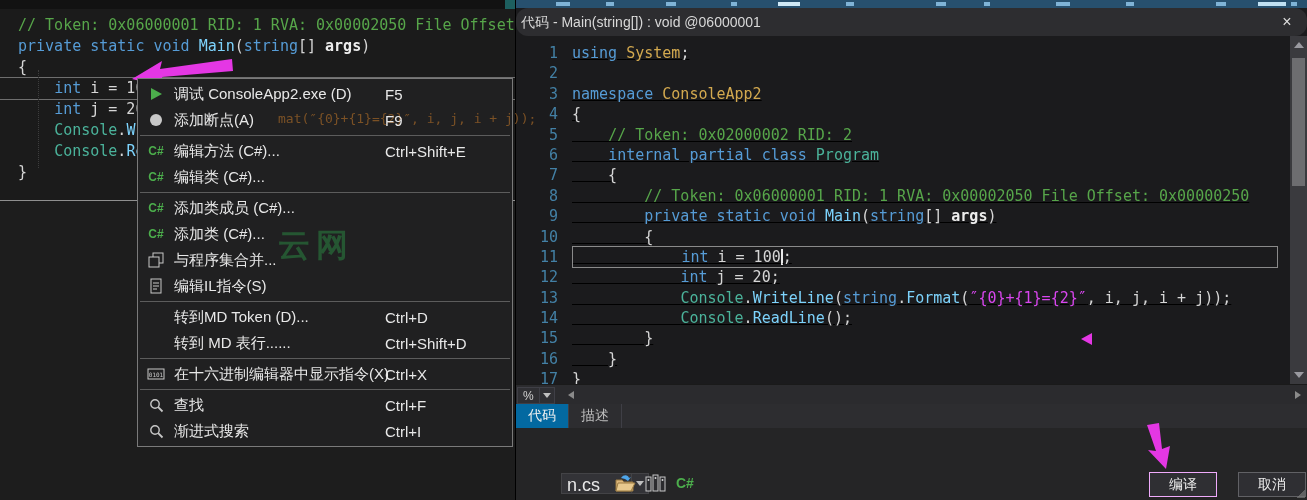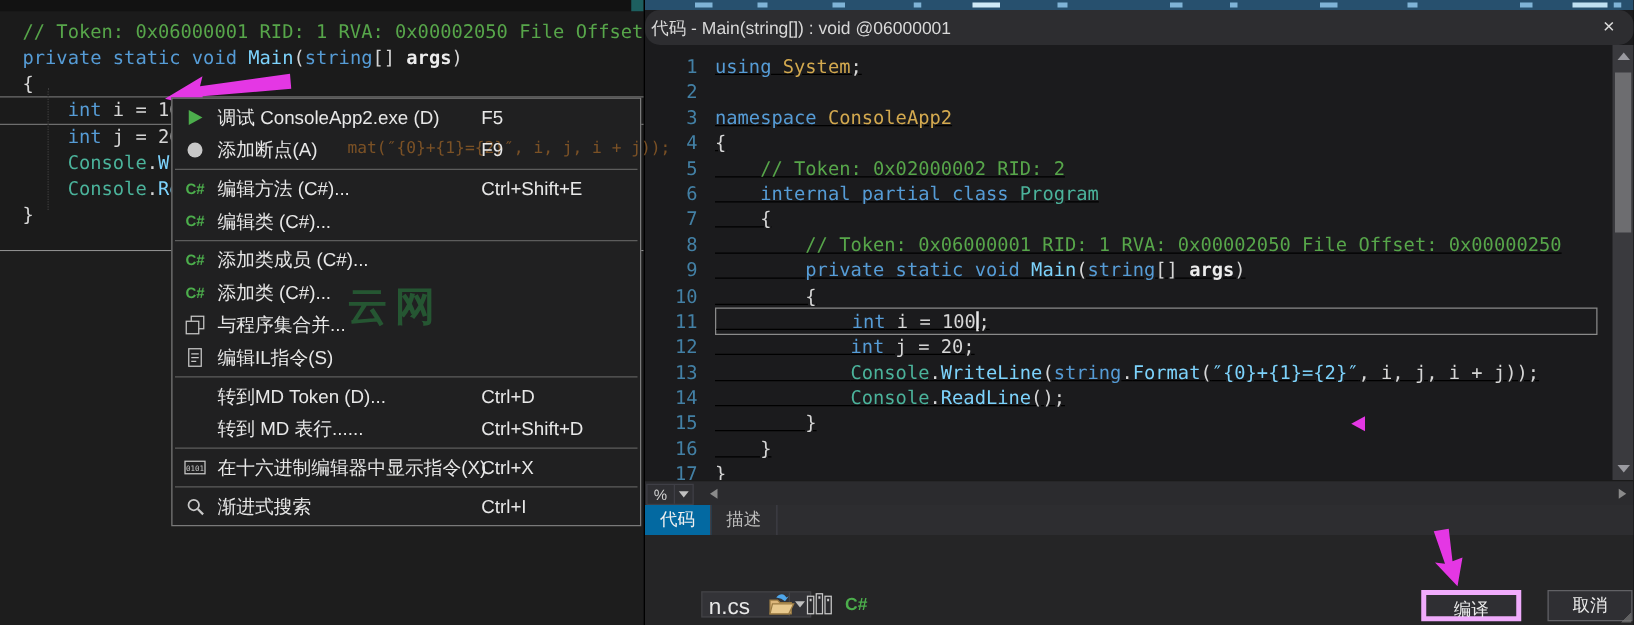--- a/index.html
+++ b/index.html
@@ -12,21 +12,21 @@
   #left-code{position:absolute;left:0;top:9px;width:515px;padding:6px 0 0 18px;
              font-family:"DejaVu Sans Mono",monospace;font-size:15px;line-height:21px;}
   .cl{white-space:pre;height:21px;}
   .cl.hl{border-top:1px solid #6e6e6e;border-bottom:1px solid #6e6e6e;
          margin:-1px 0 -1px -18px;padding-left:18px;height:21px;}
   #left-indent-guide{position:absolute;left:38px;top:70px;height:98px;border-left:1px dotted #3d3d3d;}
   #left-separator{position:absolute;left:0;top:200px;width:515px;height:1px;background:#8f8f8f;}
   #left-lower{position:absolute;left:0;top:201px;width:515px;height:299px;background:#1d1d1d;}
   
   .kw{color:#569cd6}.gold{color:#d3a94f}.ty{color:#4bb39b}.m{color:#7dd3fc}
-  .cm{color:#57a64a}.str{color:#7dd3fc}.pl{color:#d6d6d6}.b{color:#ececec;font-weight:bold}
+  .cm{color:#57a64a}.str{color:#d946ef}.pl{color:#d6d6d6}.b{color:#ececec;font-weight:bold}
   .cur{display:inline-block;width:2px;height:16px;background:#e8e8e8;vertical-align:-3px;}
   
   #context-menu{position:absolute;left:137px;top:78px;width:374px;background:#202021;
                 border:1px solid #7a7a7a;padding:2px 0;z-index:6;}
   .menu-item{position:relative;display:flex;align-items:center;height:26px;color:#e8e8e8;font-size:15px;}
   .mi-icon{width:36px;display:flex;justify-content:center;align-items:center;flex:none;}
   .mi-label{white-space:nowrap;z-index:2;}
   .mi-shortcut{position:absolute;left:247px;white-space:nowrap;z-index:2;}
   .mi-ghost{position:absolute;left:140px;top:4px;z-index:1;white-space:nowrap;
             font-family:"DejaVu Sans Mono",monospace;font-size:13px;color:#9a6227;opacity:.75;}
@@ -78,21 +78,21 @@
   #file-combo{position:absolute;left:1px;top:5px;width:88px;height:21px;background:#333337;
               border:1px solid #434346;box-sizing:border-box;color:#e8e8e8;font-size:18px;margin-left:44px;}
   #file-combo .fval{position:absolute;left:5px;top:1px;}
   #file-combo .fdrop{position:absolute;right:0;top:0;width:16px;height:19px;border-left:1px solid #434346;
                      display:flex;align-items:center;justify-content:center;}
   #open-icon{position:absolute;left:98px;top:6px;}
   #asm-icon{position:absolute;left:128px;top:6px;}
   #cs-lang-icon{position:absolute;left:160px;top:7px;}
   .dlg-btn{position:absolute;top:4px;height:25px;box-sizing:border-box;background:#2f2f33;color:#ededed;
            font-size:14px;text-align:center;line-height:23px;}
-  #btn-compile{right:90px;width:80px;border:4px solid #f0abfc;margin-left:24px;}
+  #btn-compile{right:90px;width:68px;border:1px solid #f0abfc;margin-left:24px;}
   #btn-cancel{right:1px;width:68px;border:1px solid #616165;}
   #grip{position:absolute;right:2px;bottom:2px;width:8px;height:8px;
         background:linear-gradient(135deg,transparent 50%,#777 50%);opacity:.7;}
   #dlg-arrow{position:absolute;left:628px;top:422px;width:36px;height:48px;z-index:5;}
 </style>
 </head>
 <body>
 
 <div id="stage">
 
@@ -198,20 +198,30 @@
         <span class="mi-icon">
           <svg width="18" height="12" viewBox="0 0 18 12">
             <rect x="1" y="1" width="16" height="10" fill="none" stroke="#c8c8c8"></rect>
             <text x="9" y="8.5" font-size="6" fill="#c8c8c8" text-anchor="middle" font-family="DejaVu Sans Mono, monospace">0101</text>
           </svg>
         </span>
         <span class="mi-label">在十六进制编辑器中显示指令(X)</span>
         <span class="mi-shortcut">Ctrl+X</span>
       </div>
       <div class="menu-sep"></div>
+      <div class="menu-item">
+        <span class="mi-icon">
+          <svg width="15" height="15" viewBox="0 0 15 15">
+            <circle cx="6" cy="6" r="4.2" fill="none" stroke="#c8c8c8" stroke-width="1.4"></circle>
+            <line x1="9.2" y1="9.2" x2="13.5" y2="13.5" stroke="#c8c8c8" stroke-width="1.8"></line>
+          </svg>
+        </span>
+        <span class="mi-label">查找</span>
+        <span class="mi-shortcut">Ctrl+F</span>
+      </div>
       <div class="menu-item">
         <span class="mi-icon">
           <svg width="15" height="15" viewBox="0 0 15 15">
             <circle cx="6" cy="6" r="4.2" fill="none" stroke="#c8c8c8" stroke-width="1.4"></circle>
             <line x1="9.2" y1="9.2" x2="13.5" y2="13.5" stroke="#c8c8c8" stroke-width="1.8"></line>
           </svg>
         </span>
         <span class="mi-label">渐进式搜索</span>
         <span class="mi-shortcut">Ctrl+I</span>
       </div>

